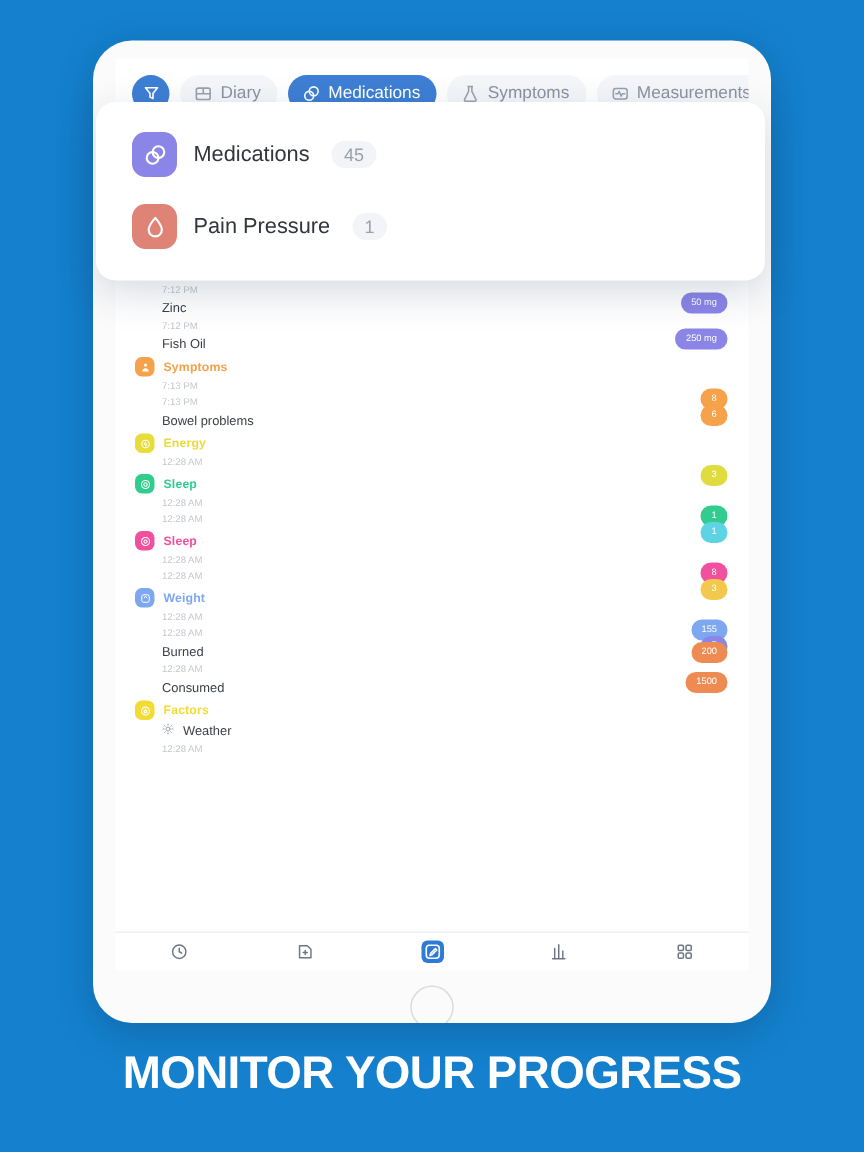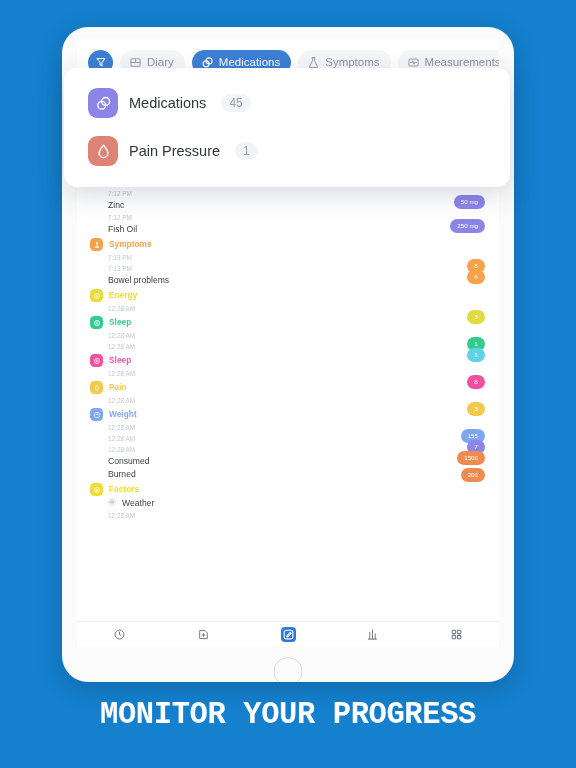--- a/index.html
+++ b/index.html
@@ -174,21 +174,21 @@
 
   
   #headline {
     position: absolute;
     left: 0; right: 0; top: 698px;
     text-align: center;
     color: #ffffff;
     font-size: 30.5px;
     font-weight: bold;
     letter-spacing: -0.4px;
-    font-family: Liberation Mono, monospace;
+    font-family: Liberation Sans, sans-serif;
   }
 </style>
 </head>
 <body>
 
 <div id="device-frame">
 
   <div id="device-screen">
 
     <div id="timeline">
@@ -287,28 +287,20 @@
                 <circle cx="12" cy="12" r="8"></circle>
                 <circle cx="12" cy="12" r="3.2"></circle>
               </svg>
             </span>
             <span class="sec-title" style="color:#F0509E">Sleep</span>
           </div>
           <div class="entry">
             <div class="time">12:28 AM</div>
             <div class="pill" style="background: rgb(240, 80, 158); top: 7px;">8</div>
           </div>
-          <div class="sec-head">
-            <span class="sec-icon" style="background:#F2C94C">
-              <svg width="8" height="8" viewBox="0 0 24 24" fill="none" stroke="#fff" stroke-width="2.1" stroke-linejoin="round">
-                <path d="M12 3.6C12 3.6 7 8.9 7 13.1a5 5 0 0 0 10 0C17 8.9 12 3.6 12 3.6z"></path>
-              </svg>
-            </span>
-            <span class="sec-title" style="color:#F2C94C">Pain</span>
-          </div>
           <div class="entry">
             <div class="time">12:28 AM</div>
             <div class="pill" style="background: rgb(242, 201, 76); top: 7px;">3</div>
           </div>
           <div class="sec-head">
             <span class="sec-icon" style="background:#7DA8F0">
               <svg width="8" height="8" viewBox="0 0 24 24" fill="none" stroke="#fff" stroke-width="2">
                 <rect x="4.5" y="4.5" width="15" height="15" rx="4"></rect>
                 <path d="M9.5 10.5a2.5 2.5 0 0 1 5 0" stroke-linecap="round"></path>
               </svg>
@@ -317,27 +309,27 @@
           </div>
           <div class="entry">
             <div class="time">12:28 AM</div>
             <div class="pill" style="background: rgb(125, 168, 240); top: 7px;">155</div>
           </div>
           <div class="entry">
             <div class="time">12:28 AM</div>
             <div class="pill" style="background: rgb(139, 133, 232); top: 7px;">7</div>
           </div>
           <div class="entry">
+            <div class="txt">Burned</div>
+            <div class="pill" style="background: rgb(238, 139, 82); top: 0px;">200</div>
+          </div>
+          <div class="entry">
             <div class="time">12:28 AM</div>
             <div class="txt">Consumed</div>
             <div class="pill" style="background: rgb(238, 139, 82); top: 7px;">1500</div>
-          </div>
-          <div class="entry">
-            <div class="txt">Burned</div>
-            <div class="pill" style="background: rgb(238, 139, 82); top: 0px;">200</div>
           </div>
           <div class="sec-head">
             <span class="sec-icon" style="background:#F2DB33">
               <svg width="8" height="8" viewBox="0 0 24 24" fill="none" stroke="#fff" stroke-width="2.1">
                 <circle cx="12" cy="12" r="7.8"></circle>
                 <path d="M12 8.6 13.1 11l2.6.3-2 1.8.6 2.6-2.3-1.3-2.3 1.3.6-2.6-2-1.8 2.6-.3z" stroke-linejoin="round"></path>
               </svg>
             </span>
             <span class="sec-title" style="color:#F2DB33">Factors</span>
           </div>

